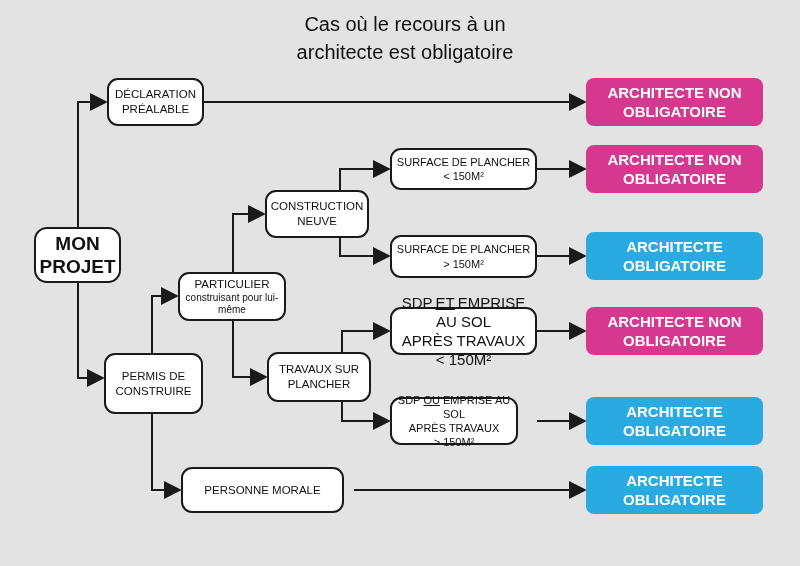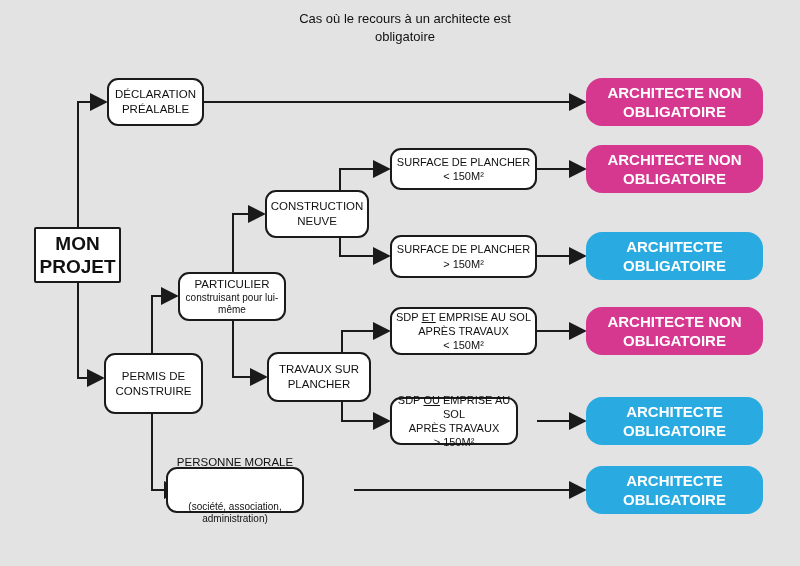--- a/index.html
+++ b/index.html
@@ -14,21 +14,21 @@
   }
   .wires {
     position: absolute;
     left: 0; top: 0;
     width: 800px; height: 566px;
   }
   .title {
     position: absolute;
     left: 295px; top: 10px; width: 220px;
     text-align: center;
-    font-size: 13px;
+    font-size: 20px;
     line-height: 1.42;
     color: #111;
   }
   .node {
     position: absolute;
     background: #ffffff;
     border: 2px solid #1a1a1a;
     border-radius: 11px;
     display: flex;
     flex-direction: column;
@@ -43,21 +43,21 @@
   .node .big {
     font-size: 19px;
     font-weight: 700;
     line-height: 1.22;
   }
   .node .sub { font-size: 10px; line-height: 1.2; }
   .conj { text-decoration: underline; margin: 0 3px; }
   .result {
     position: absolute;
     left: 586px; width: 177px; height: 48px;
-    border-radius: 16px;
+    border-radius: 8px;
     display: flex;
     align-items: center;
     justify-content: center;
     text-align: center;
     color: #ffffff;
     font-size: 15px;
     font-weight: 700;
     line-height: 1.3;
     padding: 0 0;
   }
@@ -88,21 +88,21 @@
       <path d="M537 169 H585" marker-end="url(#arrow)"></path>
       <path d="M537 256 H585" marker-end="url(#arrow)"></path>
       <path d="M537 331 H585" marker-end="url(#arrow)"></path>
       <path d="M537 421 H585" marker-end="url(#arrow)"></path>
       <path d="M354 490 H585" marker-end="url(#arrow)"></path>
     </g>
   </svg>
 
   <div class="title">Cas où le recours à un architecte est obligatoire</div>
 
-  <div class="node" style="left:34px; top:227px; width:87px; height:56px; border-radius:2px;">
+  <div class="node" style="left:34px; top:227px; width:87px; height:56px; border-radius:13px;">
     <span class="big">MON PROJET</span>
   </div>
 
   <div class="node" style="left:107px; top:78px; width:97px; height:48px;align-items:center;">
     <span>DÉCLARATION PRÉALABLE</span>
   </div>
 
   <div class="node" style="left:104px; top:353px; width:99px; height:61px;">
     <span>PERMIS DE CONSTRUIRE</span>
   </div>
@@ -123,35 +123,34 @@
   <div class="node" style="left:390px; top:148px; width:147px; height:42px; font-size:11px;">
     <span>SURFACE DE PLANCHER</span>
     <span>&lt; 150M²</span>
   </div>
 
   <div class="node" style="left:390px; top:235px; width:147px; height:43px; font-size:11px;">
     <span>SURFACE DE PLANCHER</span>
     <span>&gt; 150M²</span>
   </div>
 
-  <div class="node" style="left:390px; top:307px; width:147px; height:48px; font-size:11px;">
+  <div class="node" style="left:390px; top:307px; width:147px; height:48px; font-size:15px;">
     <span><span>SDP</span><span class="conj">ET</span><span>EMPRISE AU SOL</span></span>
     <span>APRÈS TRAVAUX</span>
     <span>&lt; 150M²</span>
   </div>
 
   <div class="node" style="left:390px; top:397px; width:128px; height:48px; font-size:11px;">
     <span><span>SDP</span><span class="conj">OU</span><span>EMPRISE AU SOL</span></span>
     <span>APRÈS TRAVAUX</span>
     <span>&gt; 150M²</span>
   </div>
 
-  <div class="node" style="left:166px; top:467px; width:138px; height:46px;gap:31px;">
+  <div class="node" style="left:181px; top:467px; width:163px; height:46px;gap:31px;">
     <span>PERSONNE MORALE</span>
-    <span class="sub">(société, association, administration)</span>
   </div>
 
   <div class="result" style="top: 78px; background: rgb(214, 55, 143);">
     <span>ARCHITECTE NON OBLIGATOIRE</span>
   </div>
 
   <div class="result" style="top: 145px; background: rgb(214, 55, 143);">
     <span>ARCHITECTE NON OBLIGATOIRE</span>
   </div>
 

